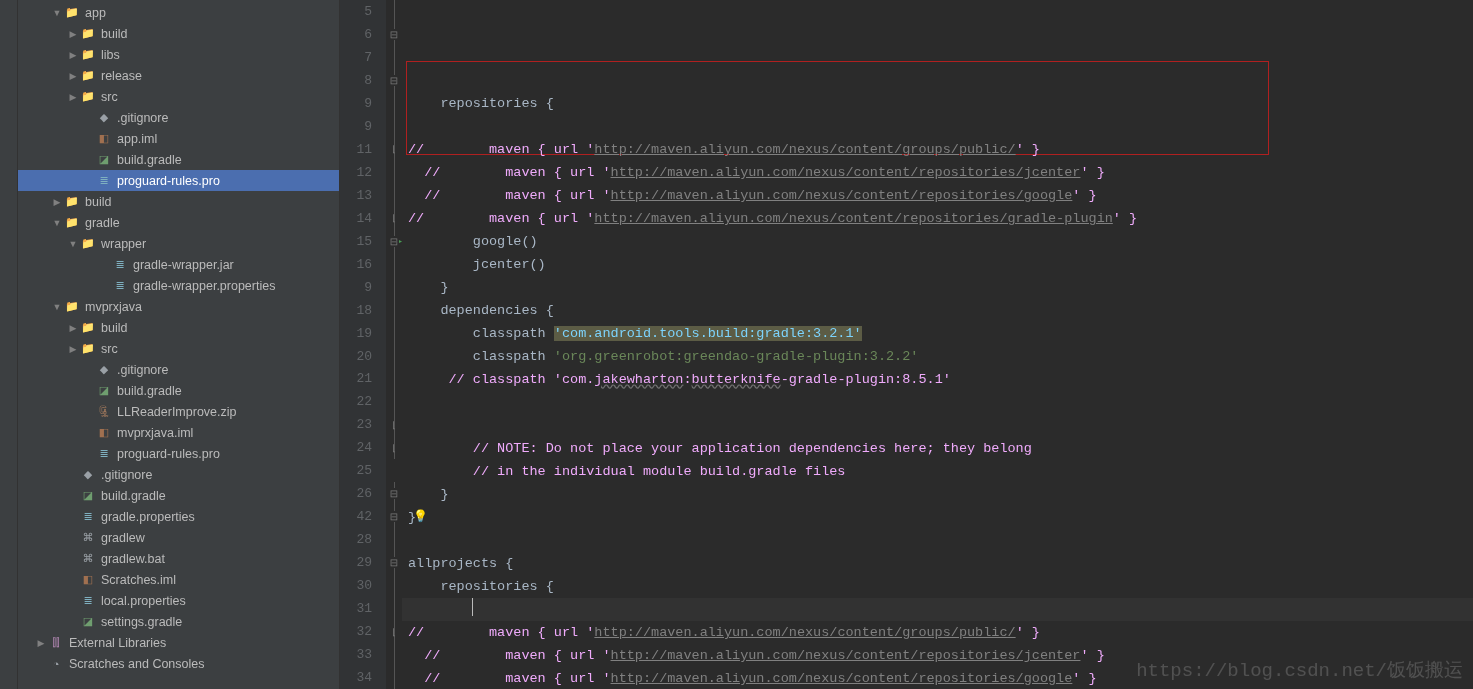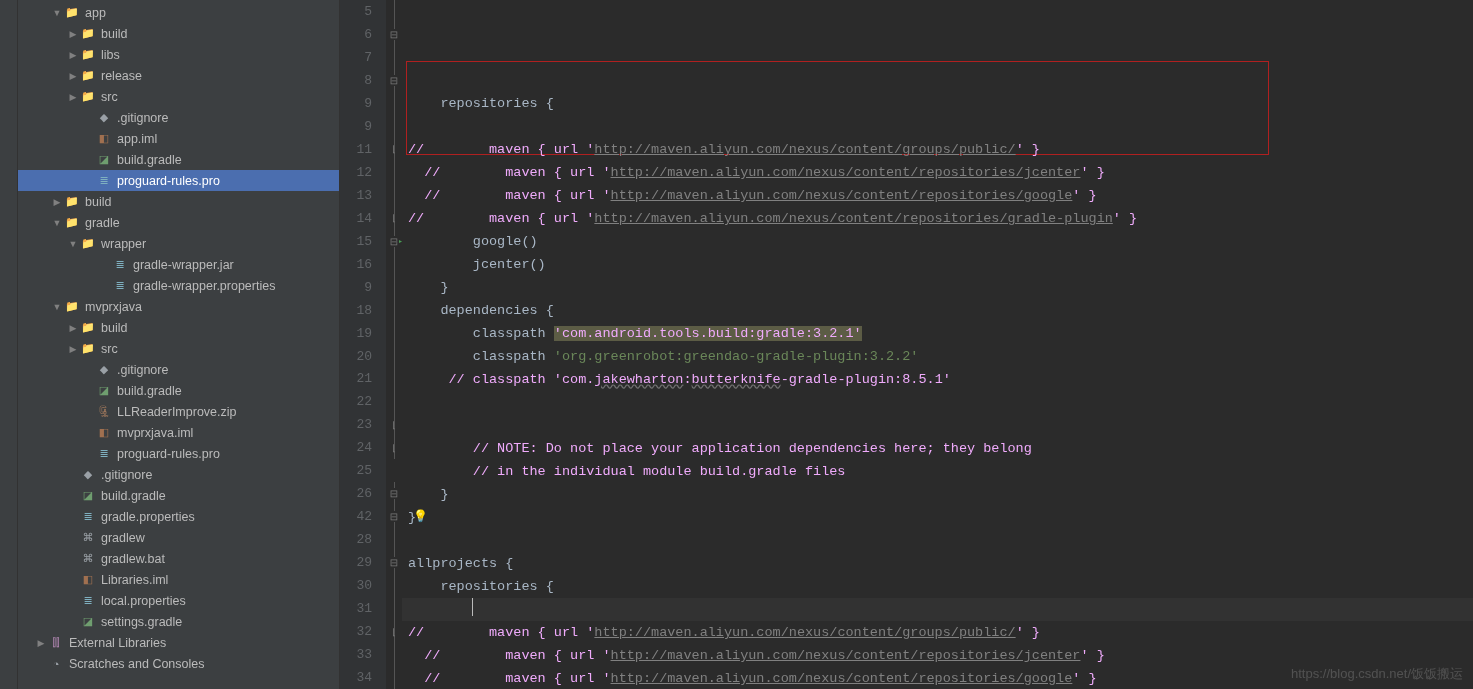--- a/index.html
+++ b/index.html
@@ -134,38 +134,38 @@
   .code-row { height: 23px; padding-left: 6px; position: relative; }
   .highlight-box {
     position: absolute;
     border: 1px solid #b02020;
     left: 4px;
     top: 61px;
     width: 863px;
     height: 94px;
     pointer-events: none;
   }
-  .str-hl { background: #5c5c45; color:#f0abfc; }
+  .str-hl { background: #5c5c45; color:#7dd3fc; }
   .str { color: #6a8759; }
   .cm { color: #f0abfc; }
   .lnk { color: #808080; text-decoration: underline; }
   .caret-line { background: #323232; }
   .caret {
     display:inline-block;
     width:1px; height:18px;
     background:#bbbbbb;
     vertical-align:-3px;
     margin-left: -1px;
   }
   .watermark {
     position: absolute;
     right: 10px;
     bottom: 6px;
-    font-family: Liberation Sans, sans-serif;
-    font-size: 13px;
+    font-family: Liberation Mono, monospace;
+    font-size: 19px;
     color: rgba(255,255,255,0.18);
   }
 </style>
 </head>
 <body>
 
 <div class="stripe"></div>
 
 <div class="tree" id="tree">
     <div class="tree-row">
@@ -327,21 +327,21 @@
     <div class="tree-row">
       <span class="indent" style="width: 48px;"></span>
       <span class="arrow"></span>
       <span class="icon ic-file">⌘</span>
       <span>gradlew.bat</span>
     </div>
     <div class="tree-row">
       <span class="indent" style="width: 48px;"></span>
       <span class="arrow"></span>
       <span class="icon ic-file-iml">◧</span>
-      <span>Libraries.iml</span>
+      <span>Scratches.iml</span>
     </div>
     <div class="tree-row">
       <span class="indent" style="width: 48px;"></span>
       <span class="arrow"></span>
       <span class="icon ic-file-bars">≣</span>
       <span>local.properties</span>
     </div>
     <div class="tree-row">
       <span class="indent" style="width: 48px;"></span>
       <span class="arrow"></span>

